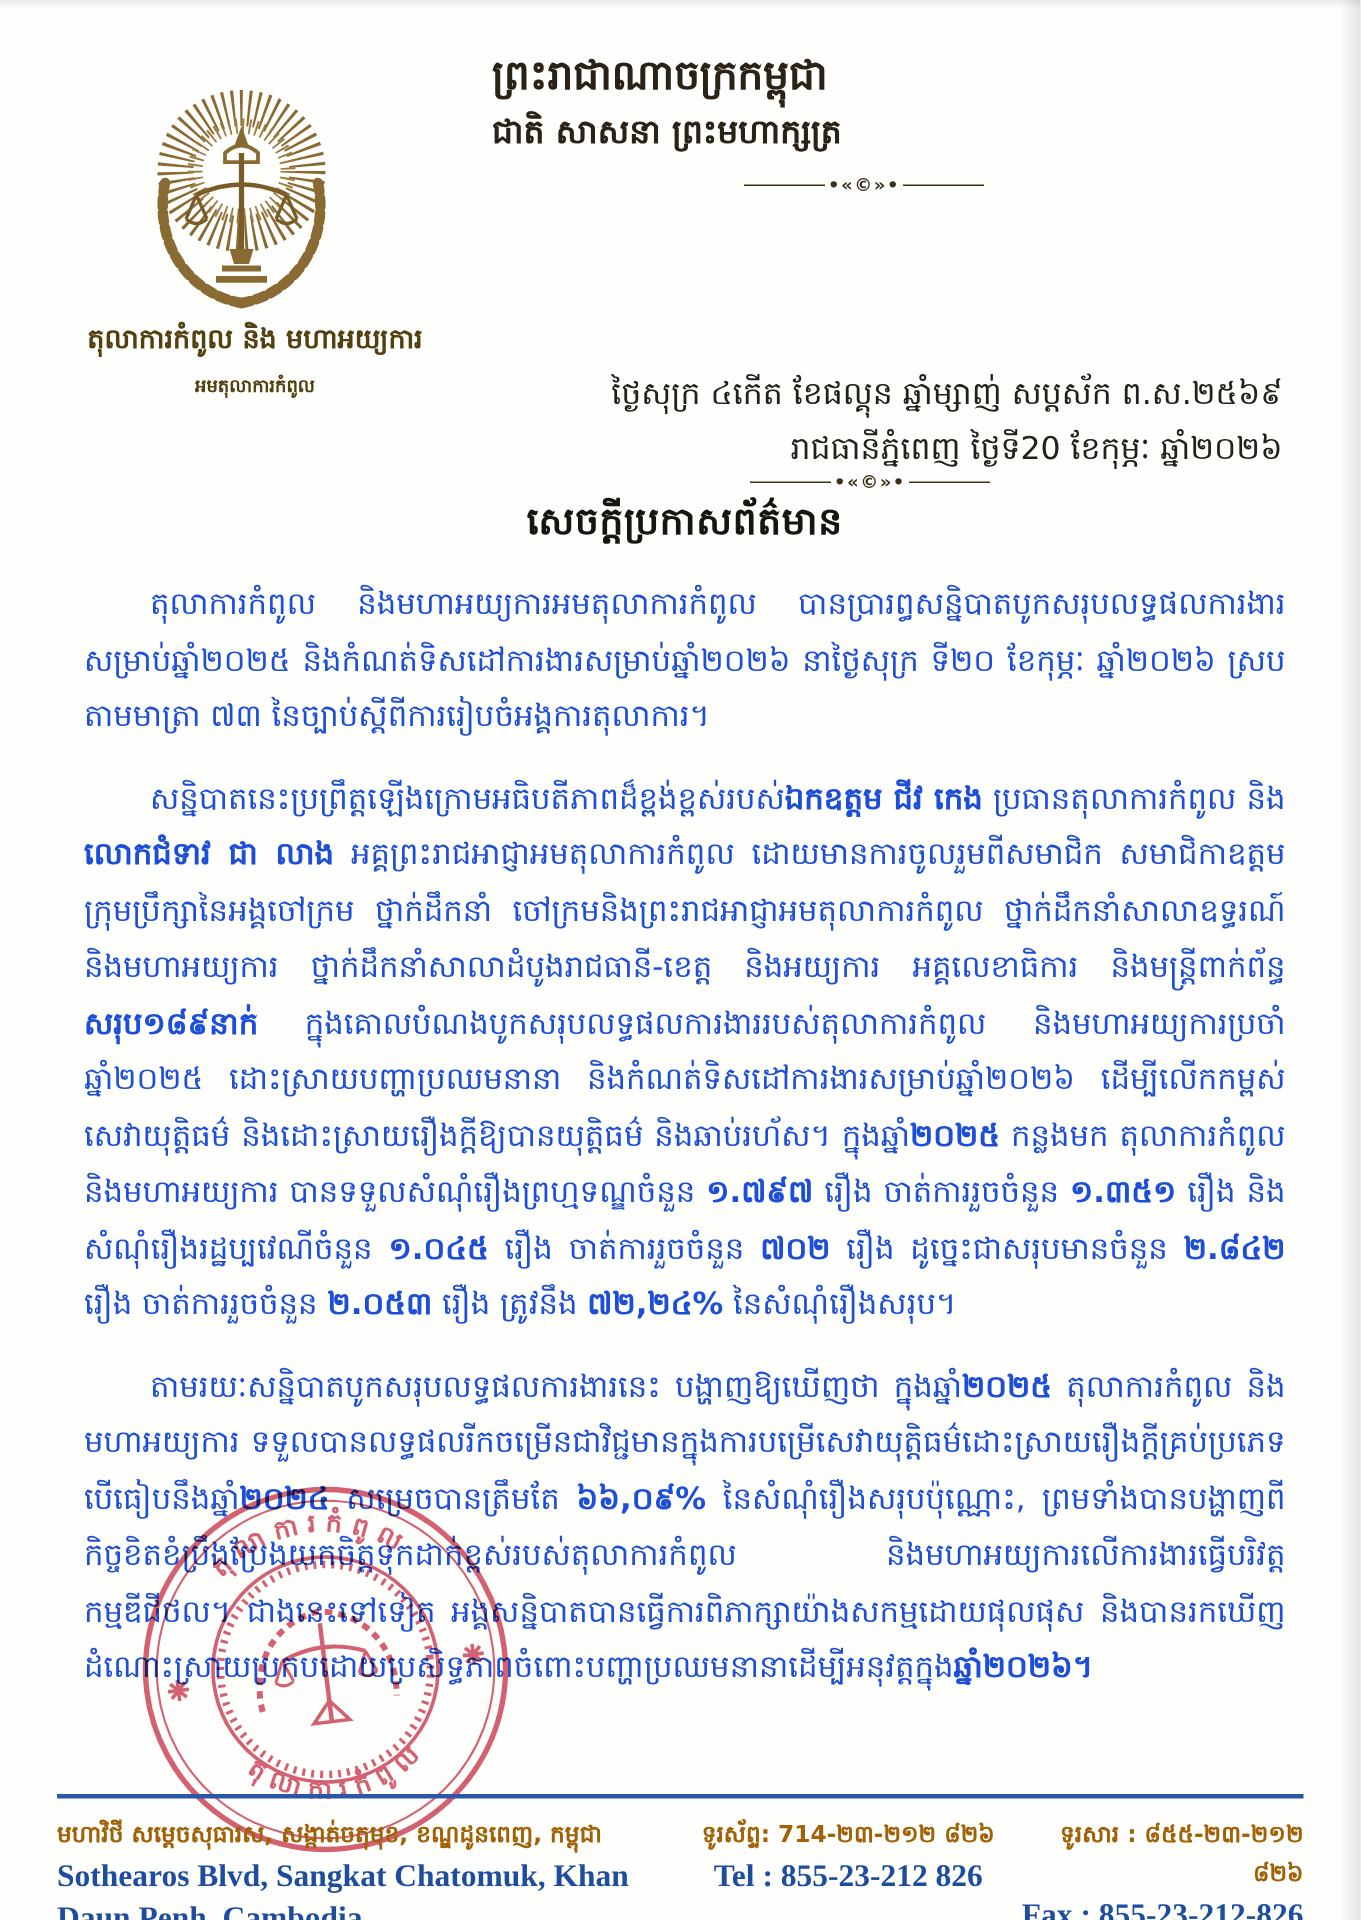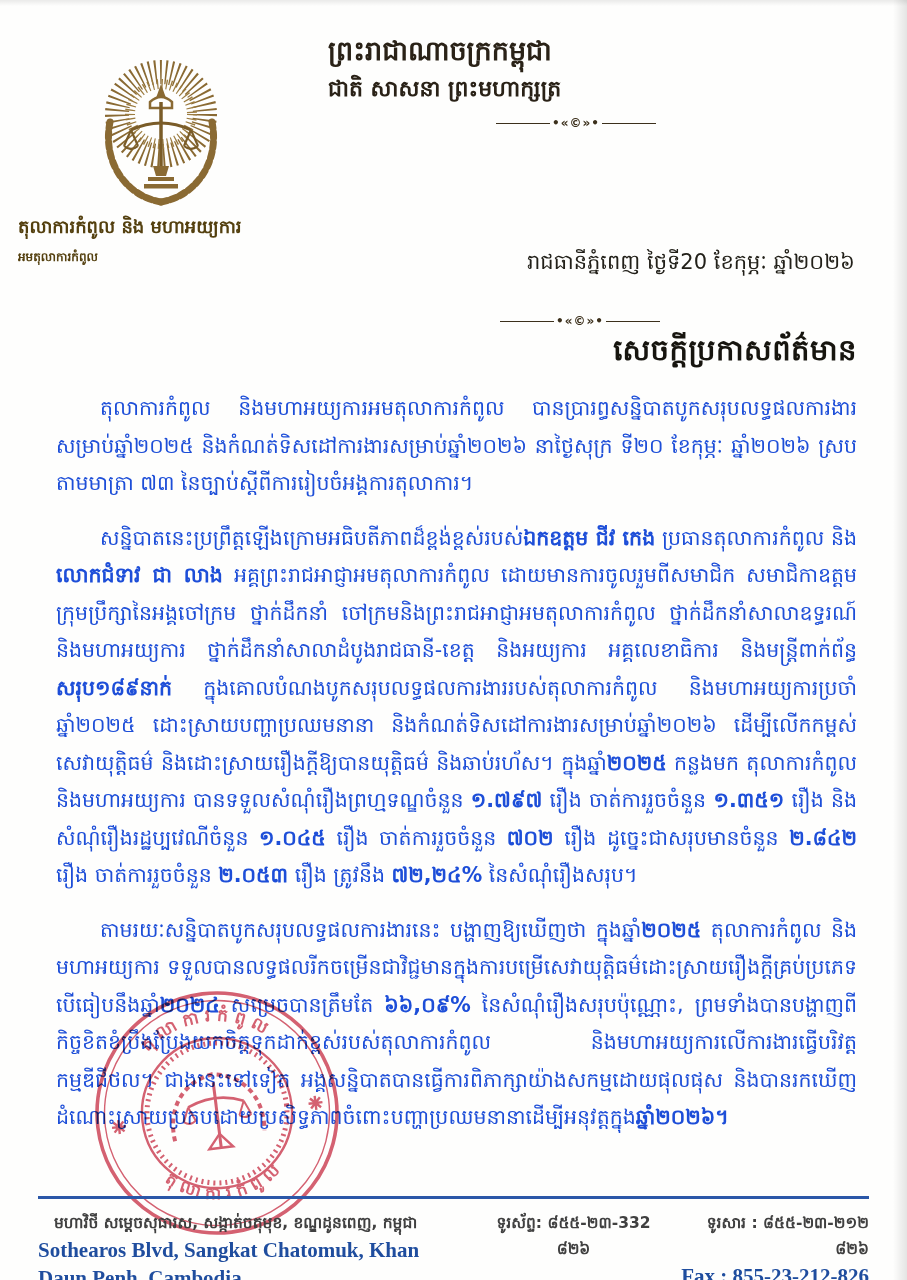--- a/index.html
+++ b/index.html
@@ -17,49 +17,49 @@
   
   .header-center{position:absolute;left:328px;top:34px;width:496px;text-align:left;}
   .kingdom1{font-size:27px;font-weight:bold;color:#2a2217;line-height:34px;margin:0;}
   .kingdom2{font-size:22px;font-weight:bold;color:#2a2217;line-height:30px;margin:6px 0 0 0;}
   .divider{display:flex;align-items:center;justify-content:center;margin-top:14px;color:#3c301c;}
   .divider .line{width:38px;border-top:1.5px solid #3c301c;}
   .divider .line.short{width:16px;}
   .divider .orn{font-size:12px;font-weight:bold;letter-spacing:1px;padding:0 2px;line-height:10px;}
 
   .emblem-wrap{position:absolute;left:94px;top:58px;width:134px;height:152px;}
-  .org-lines{position:absolute;left:18px;top:214px;width:304px;
+  .org-lines{position:absolute;left:18px;top:214px;width:304px;text-align:center;
     color:#54400f;font-weight:bold;}
   .org1{font-size:18px;line-height:26px;margin:0;}
   .org2{font-size:12px;line-height:26px;margin:4px 0 0 0;}
 
   .date-block{position:absolute;right:52px;top:244px;width:600px;text-align:right;
     font-size:21px;line-height:37px;color:#222019;}
   .divider2{position:absolute;top:302px;left:500px;}
 
   
   .doc-body{position:absolute;left:56px;top:332px;width:801px;}
-  .doc-title{text-align:right;font-size:29px;font-weight:bold;color:#17150f;
+  .doc-title{text-align:center;font-size:25px;font-weight:bold;color:#17150f;
     margin:0 0 16px 0;letter-spacing:.5px;}
   .para{font-size:20.5px;line-height:37.5px;text-align:justify;text-indent:44px;
     margin:0 0 17px 0;color:#1d4ed8;}
   .para .b{font-weight:bold;}
 
   
   .stamp{position:absolute;left:90px;top:986px;width:254px;height:254px;
     transform:rotate(-7deg);mix-blend-mode:multiply;opacity:.88;pointer-events:none;}
 
   
   .footer{position:absolute;left:38px;top:1196px;width:831px;
     border-top:3px solid #2b57a8;padding-top:11px;display:flex;}
   .f-col{display:flex;flex-direction:column;}
   .f-col.addr{width:425px;text-align:left;}
   .f-col.tel{width:205px;text-align:center;}
   .f-col.fax{flex:1;text-align:right;}
-  .f-kh{font-size:15.5px;font-weight:bold;color:#404040;line-height:26px;margin-left:16px;}
+  .f-kh{font-size:15.5px;font-weight:bold;color:#a16207;line-height:26px;}
   .f-en{font-size:21px;font-weight:bold;color:#1f4d9e;line-height:28px;
     font-family:"Liberation Serif","DejaVu Serif",serif;}
 </style>
 </head>
 <body>
 
 <div class="page">
 
   <div class="scan-top"></div>
   <div class="scan-edge"></div>
@@ -98,20 +98,21 @@
     <div class="divider">
       <span class="line"></span>
         <span class="line short"></span>
       <span class="orn">•«©»•</span>
       <span class="line short"></span>
         <span class="line"></span>
     </div>
   </div>
 
   <div class="date-block">
+    <div>ថ្ងៃសុក្រ ៤កើត ខែផល្គុន ឆ្នាំម្សាញ់ សប្តស័ក ព.ស.២៥៦៩</div>
     <div>រាជធានីភ្នំពេញ ថ្ងៃទី20 ខែកុម្ភៈ ឆ្នាំ២០២៦</div>
   </div>
   <div class="divider divider2">
     <span class="line"></span>
       <span class="line short"></span>
     <span class="orn">•«©»•</span>
     <span class="line short"></span>
       <span class="line"></span>
   </div>
 
@@ -154,21 +155,22 @@
       </text>
     </svg>
   </div>
 
   <div class="footer">
     <div class="f-col addr">
       <span class="f-kh">មហាវិថី សម្តេចសុធារស, សង្កាត់ចតុមុខ, ខណ្ឌដូនពេញ, កម្ពុជា</span>
       <span class="f-en">Sothearos Blvd, Sangkat Chatomuk, Khan Daun Penh, Cambodia</span>
     </div>
     <div class="f-col tel">
-      <span class="f-kh">ទូរស័ព្ទ: ៨៥៥-២៣-332 ៨២៦</span>
+      <span class="f-kh">ទូរស័ព្ទ: 714-២៣-២១២ ៨២៦</span>
+      <span class="f-en">Tel : 855-23-212 826</span>
     </div>
     <div class="f-col fax">
       <span class="f-kh">ទូរសារ : ៨៥៥-២៣-២១២ ៨២៦</span>
       <span class="f-en">Fax : 855-23-212-826</span>
     </div>
   </div>
 
 </div>
 
 </body></html>

